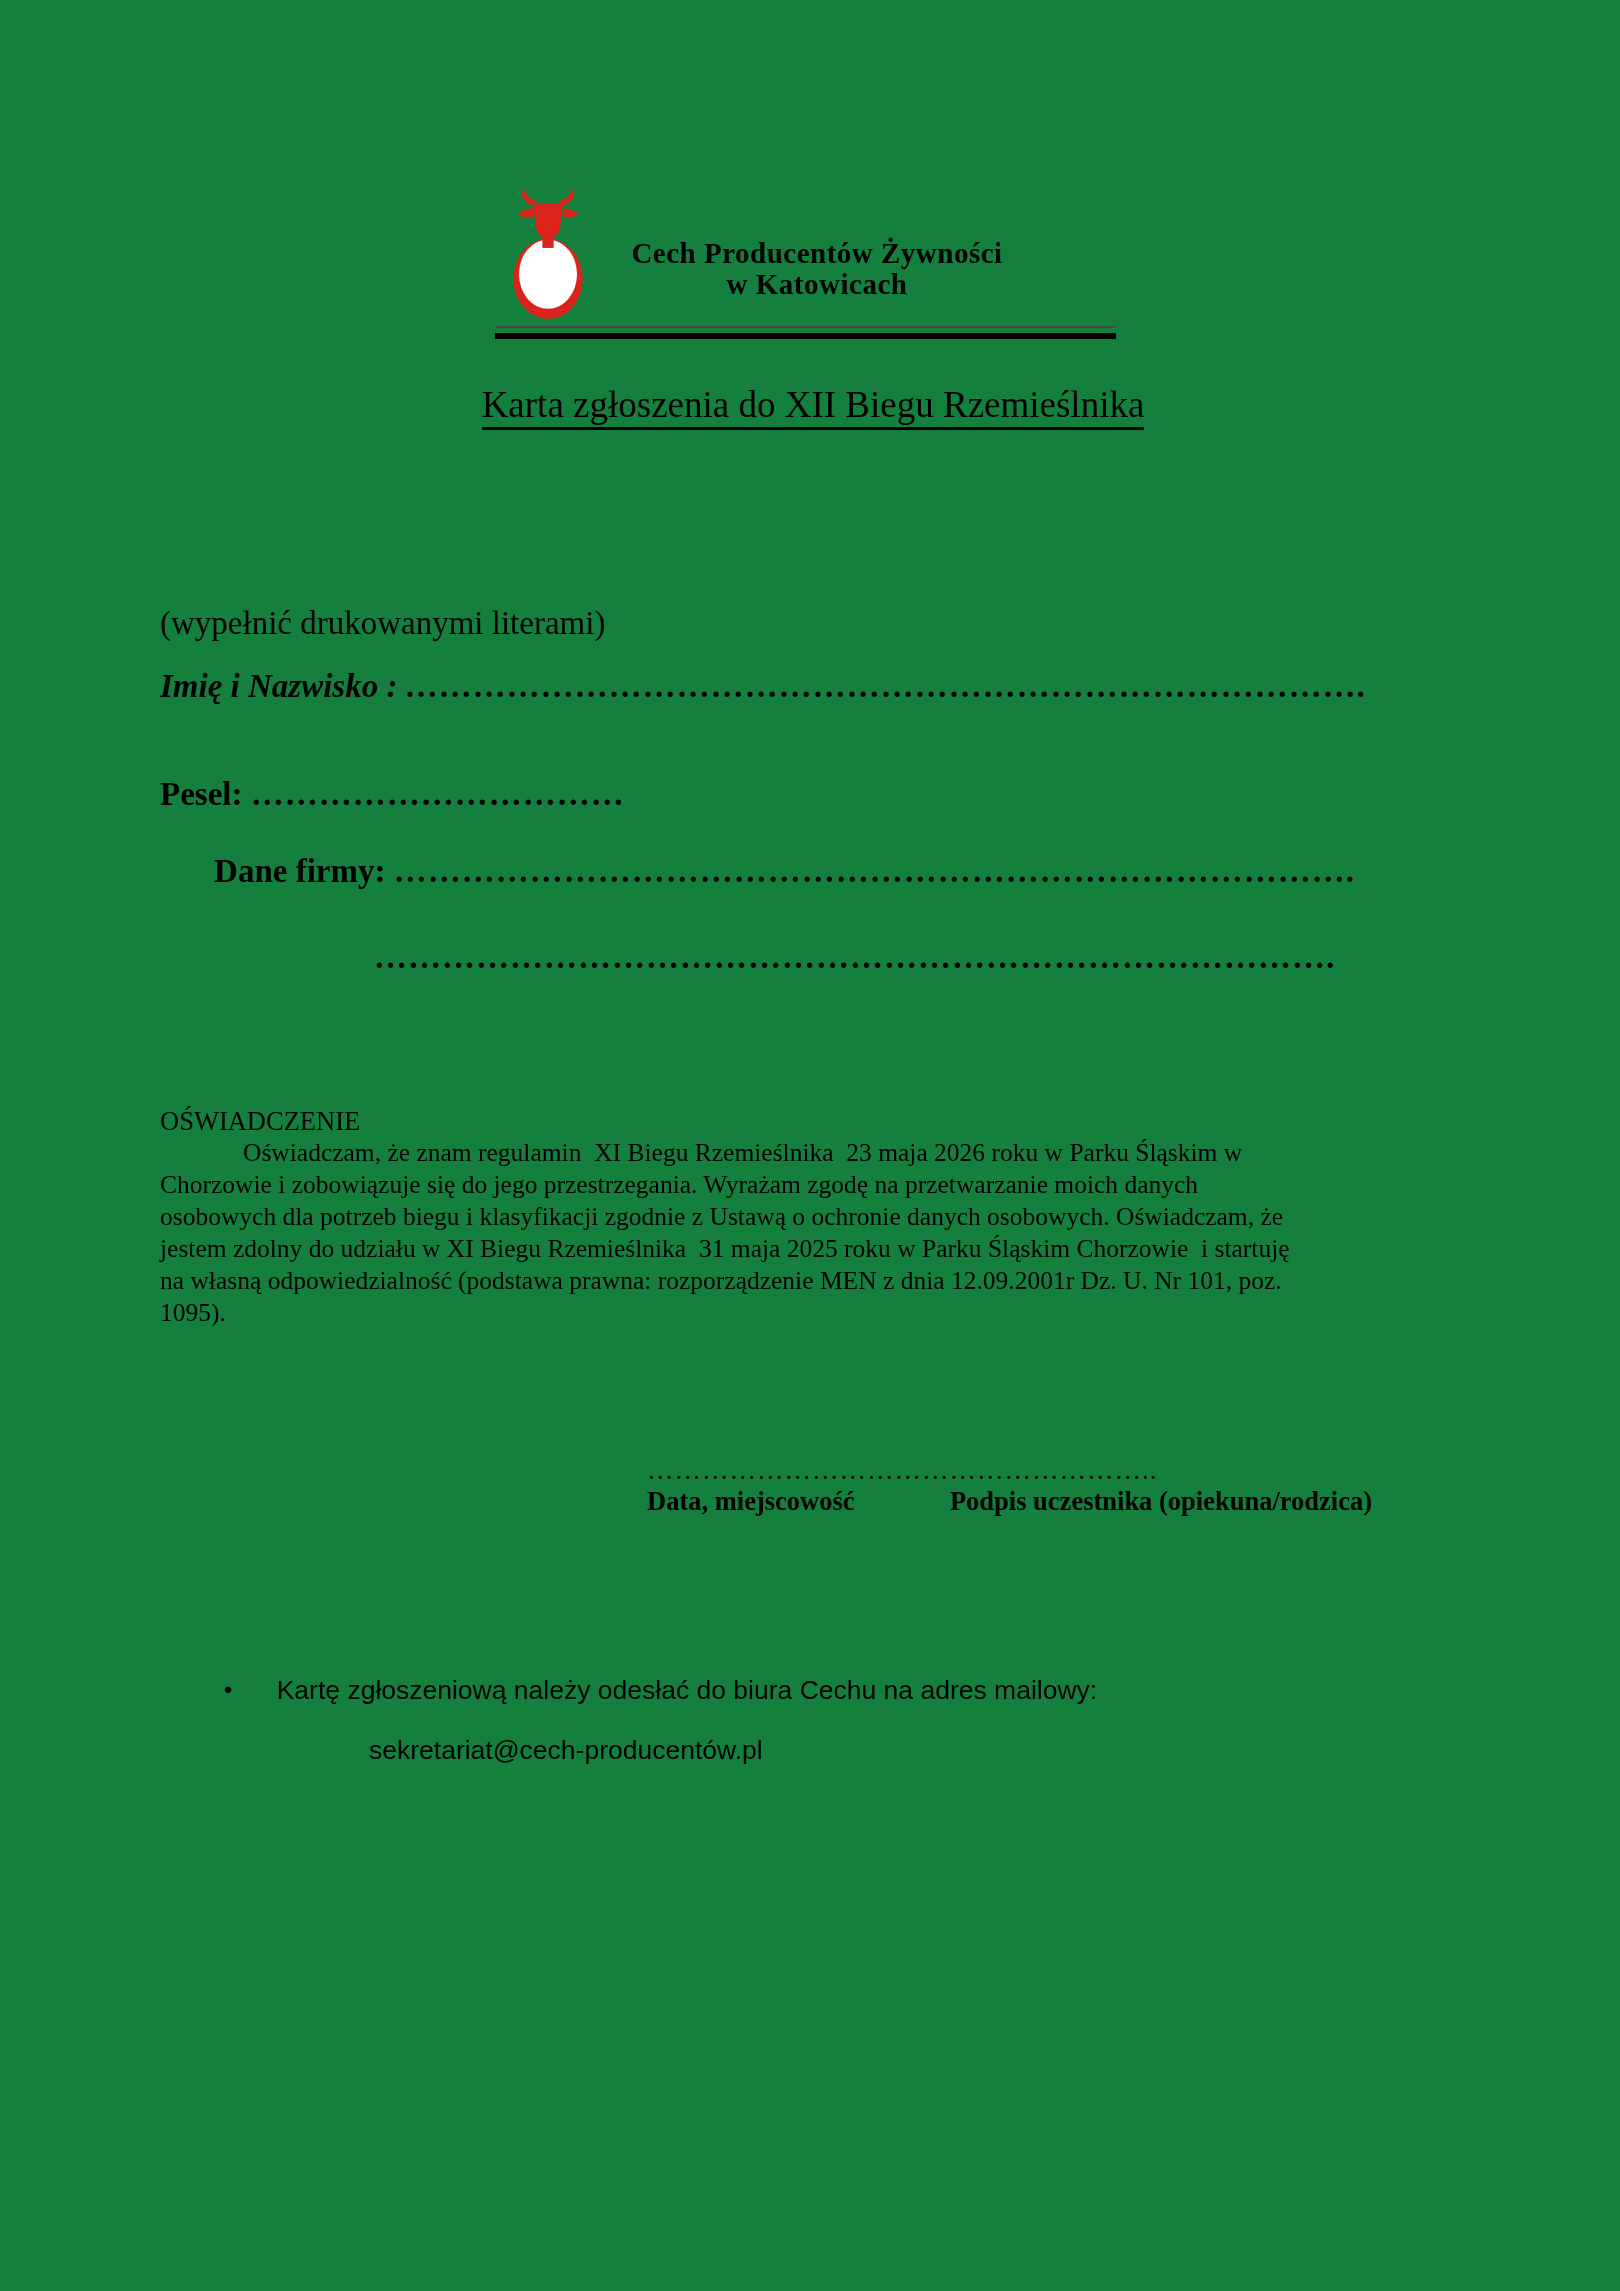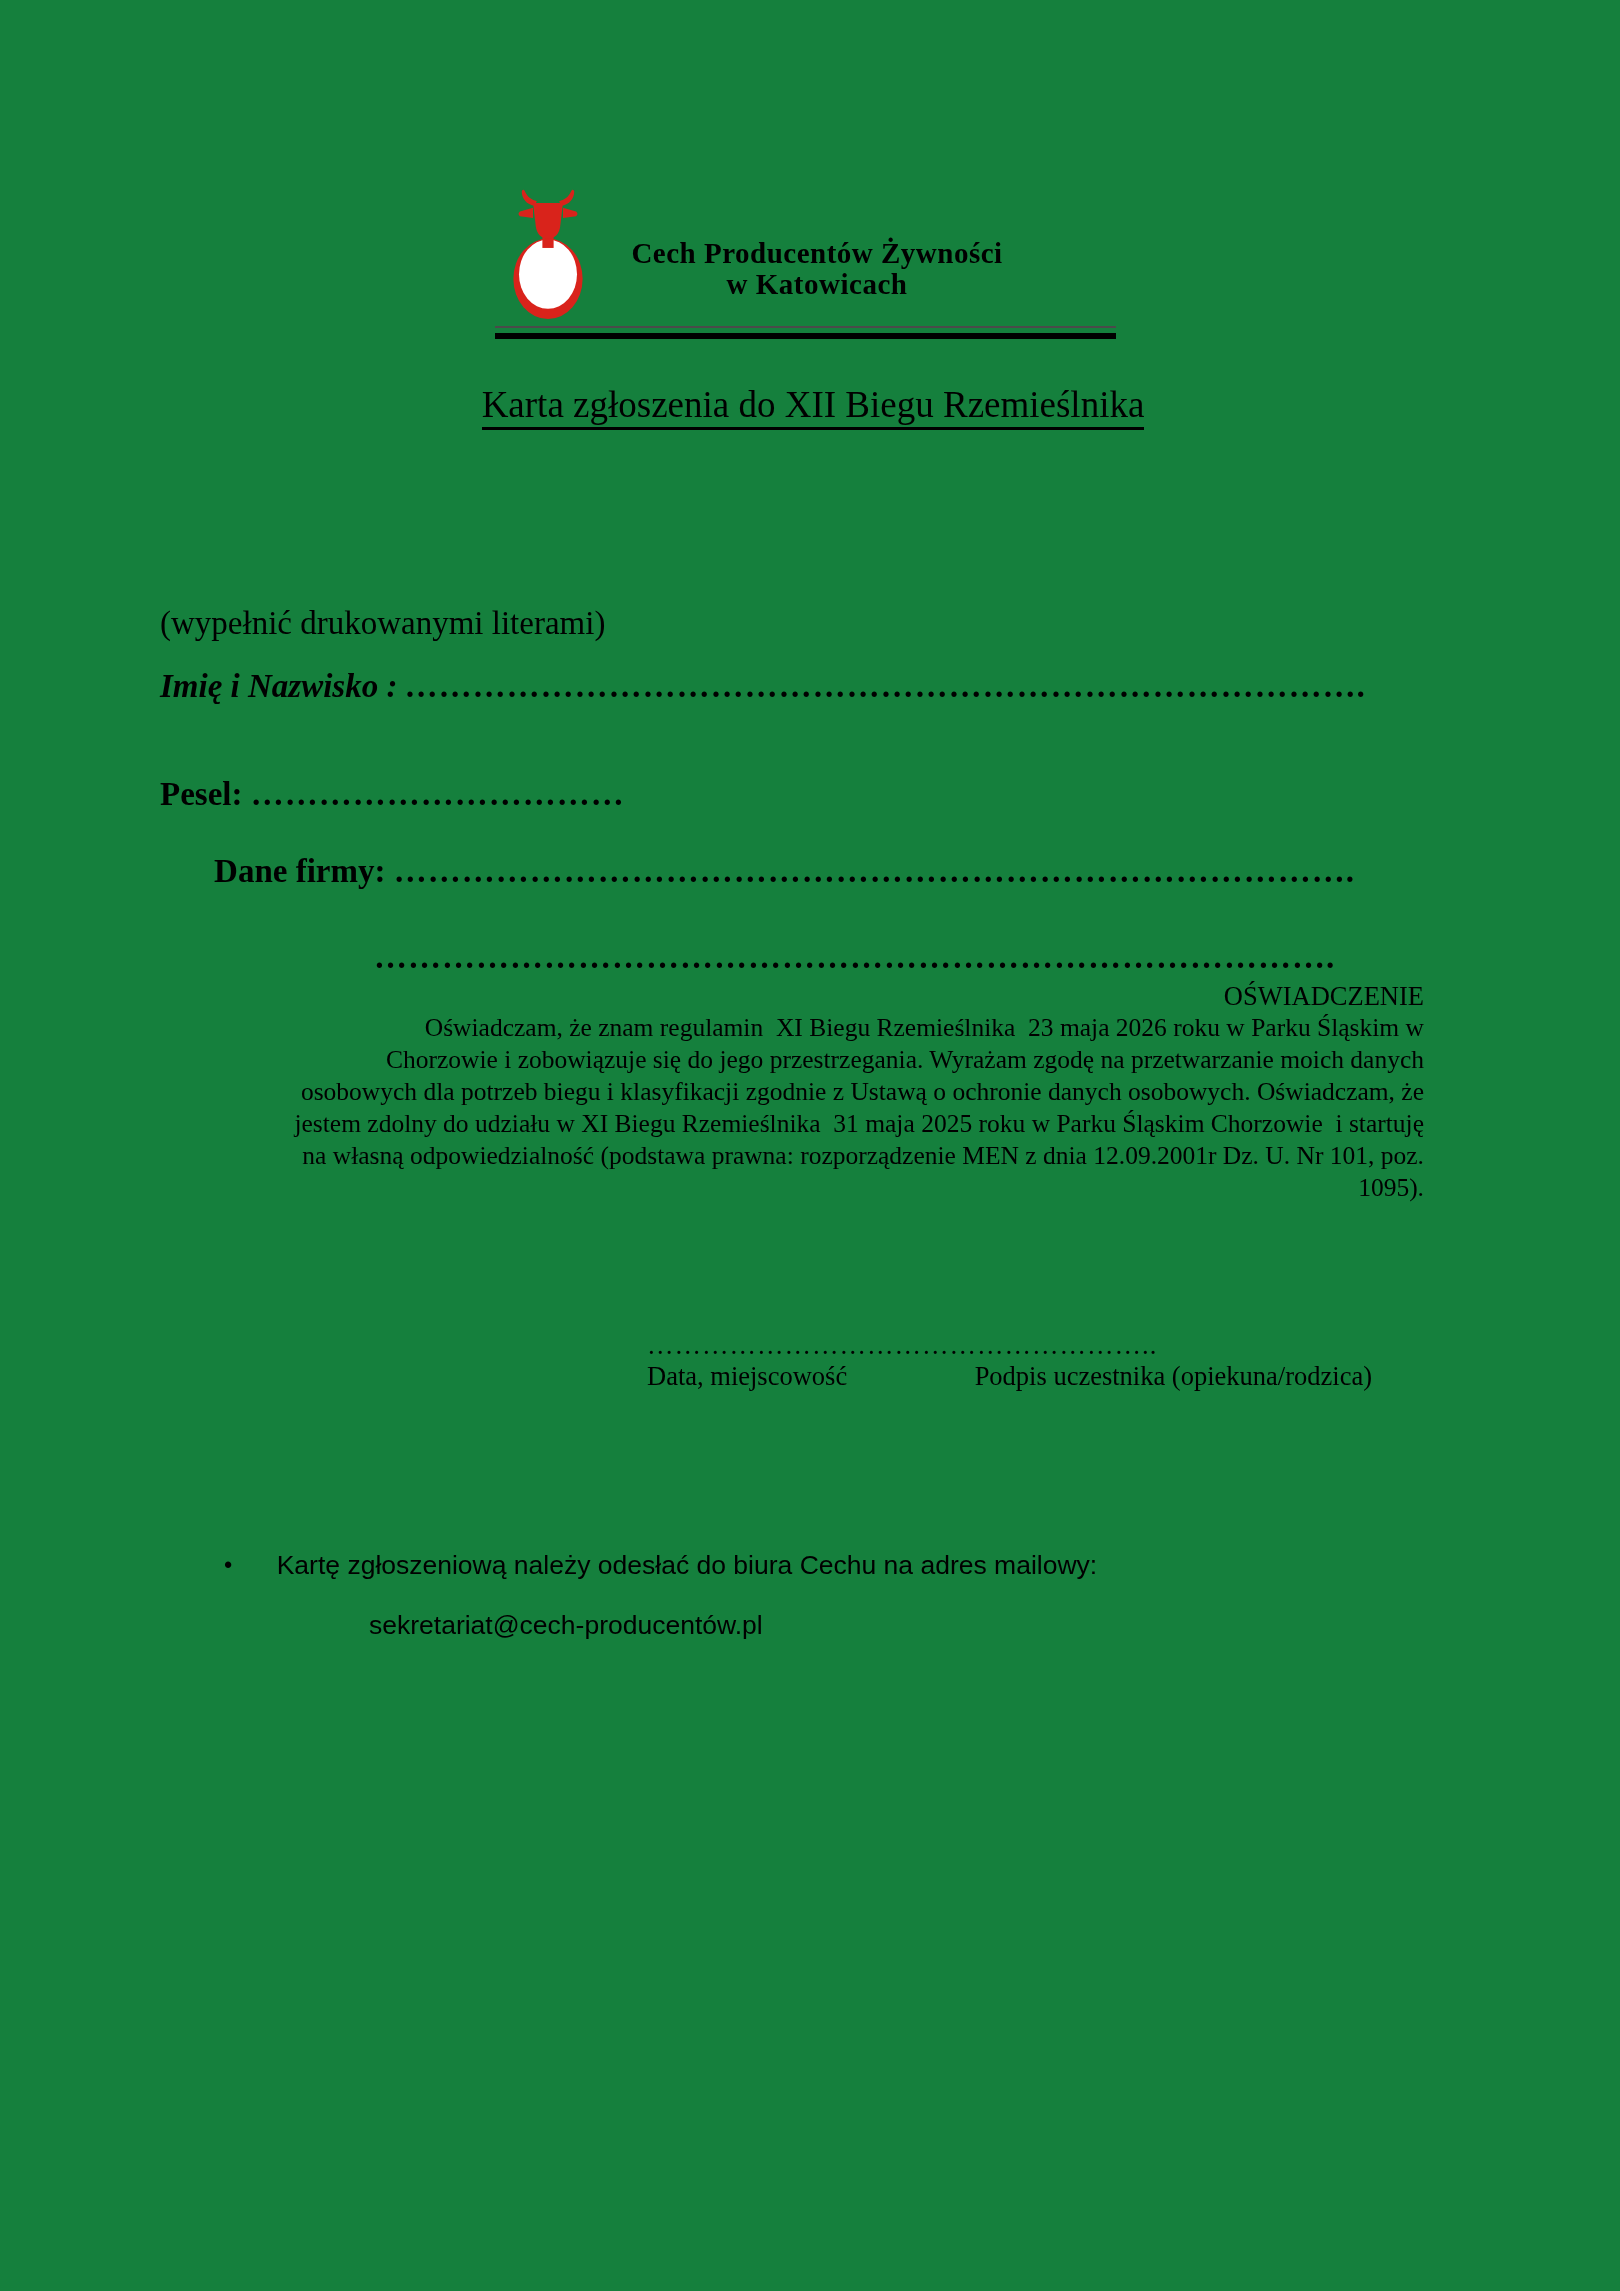--- a/index.html
+++ b/index.html
@@ -36,27 +36,27 @@
   }
   
   .instruction { margin-top:174px; font-weight:normal; font-size:33px; line-height:39px; }
   .field-line  { font-weight:bold; font-size:33px; line-height:45px; white-space:nowrap; }
   .f-name    { margin-top:21px;font-style:italic; }
   .f-pesel   { margin-top:63px; }
   .f-company { margin-top:32px;text-align:center; }
   .f-company2{ margin-top:41px; padding-left:214px; }
   .dots { letter-spacing:1px; }
   
-  .declaration { font-size:25.5px; line-height:32px; width:1264px;text-align:right; }
+  .declaration { margin-top:125px; font-size:25.5px; line-height:32px; width:1264px; }
   .decl-heading { font-size:26.5px; line-height:32px; }
   .decl-body { white-space:pre-wrap; text-indent:83px; }
   
   .signature { margin-top:127px; margin-left:487px; width:725px; }
   .sig-dots { font-size:26.5px; line-height:29px; letter-spacing:1px; white-space:nowrap; }
-  .sig-labels { display:flex; justify-content:space-between; font-size:26.5px; line-height:33px; }
+  .sig-labels { display:flex; justify-content:space-between; font-size:26.5px; line-height:33px;font-weight:bold; }
   
   .footer { margin-top:155px; font-family:"Liberation Sans", sans-serif; font-size:26.5px; }
   .bullet-row { display:flex; margin-left:64px; line-height:35px; }
   .bullet-marker { width:13.7px; font-size:23.5px; }
   .bullet-text { margin-left:39px; }
   .email-line { margin-left:209px; margin-top:27.4px; line-height:31px; }
 </style>
 </head>
 <body>
 

